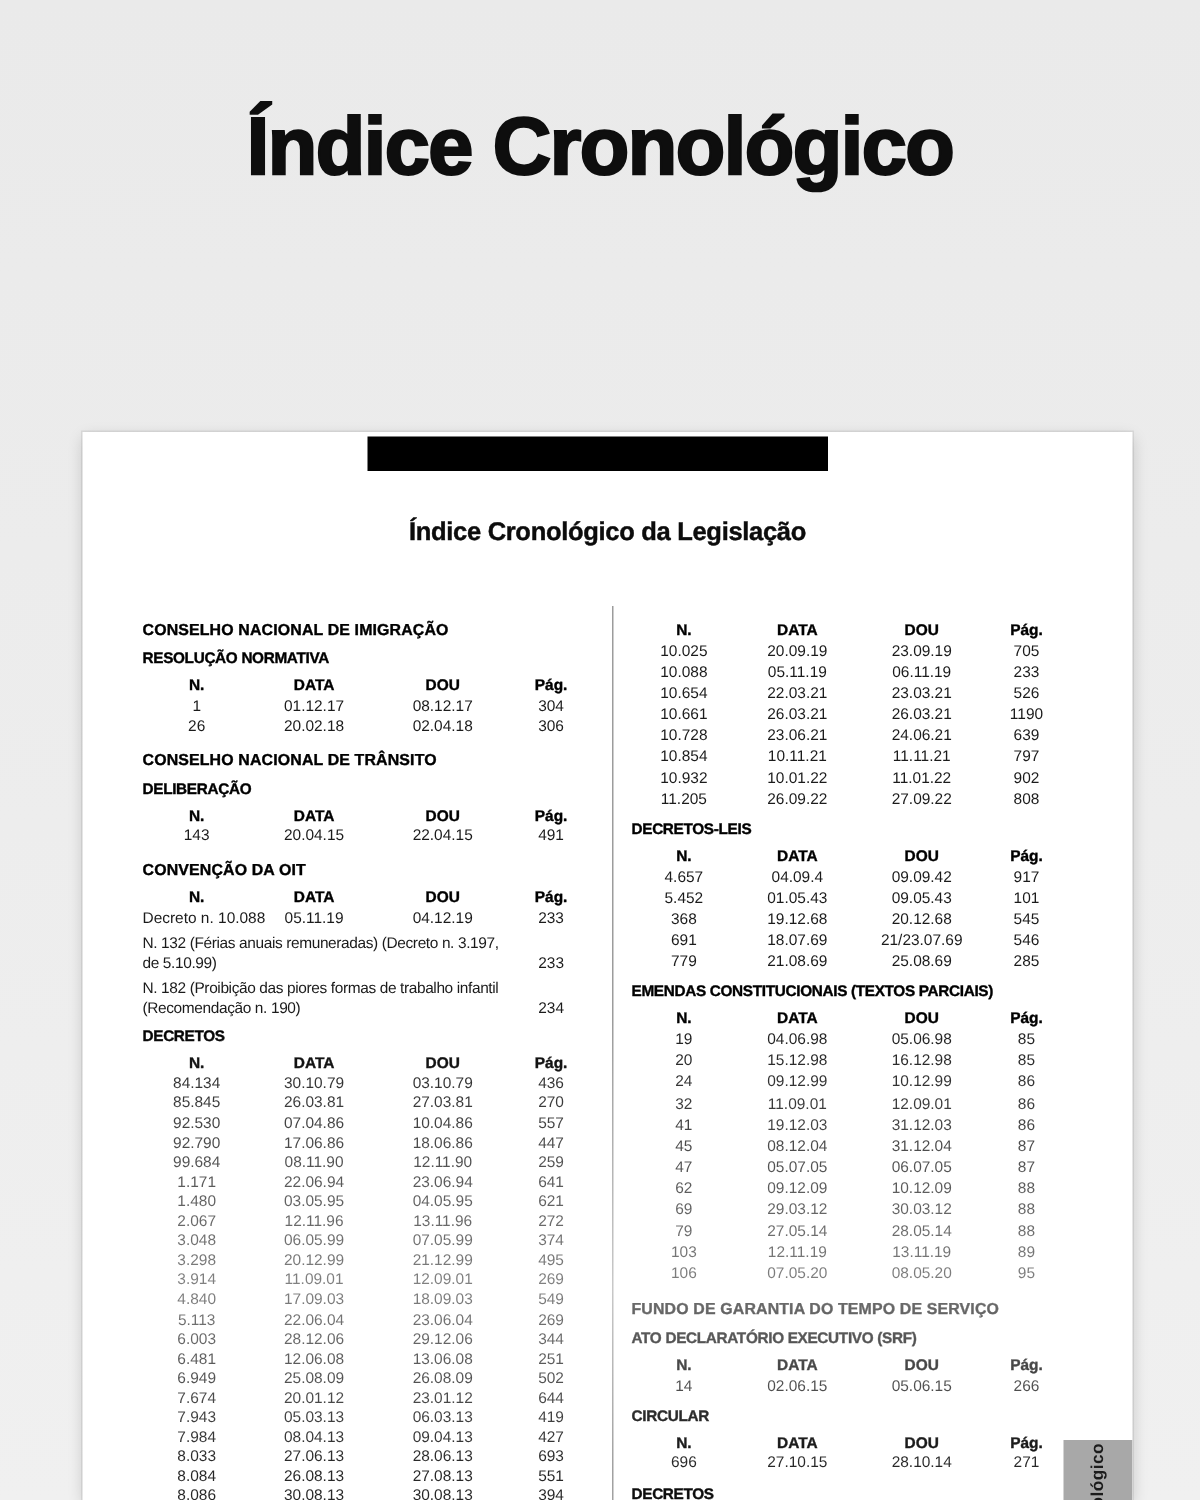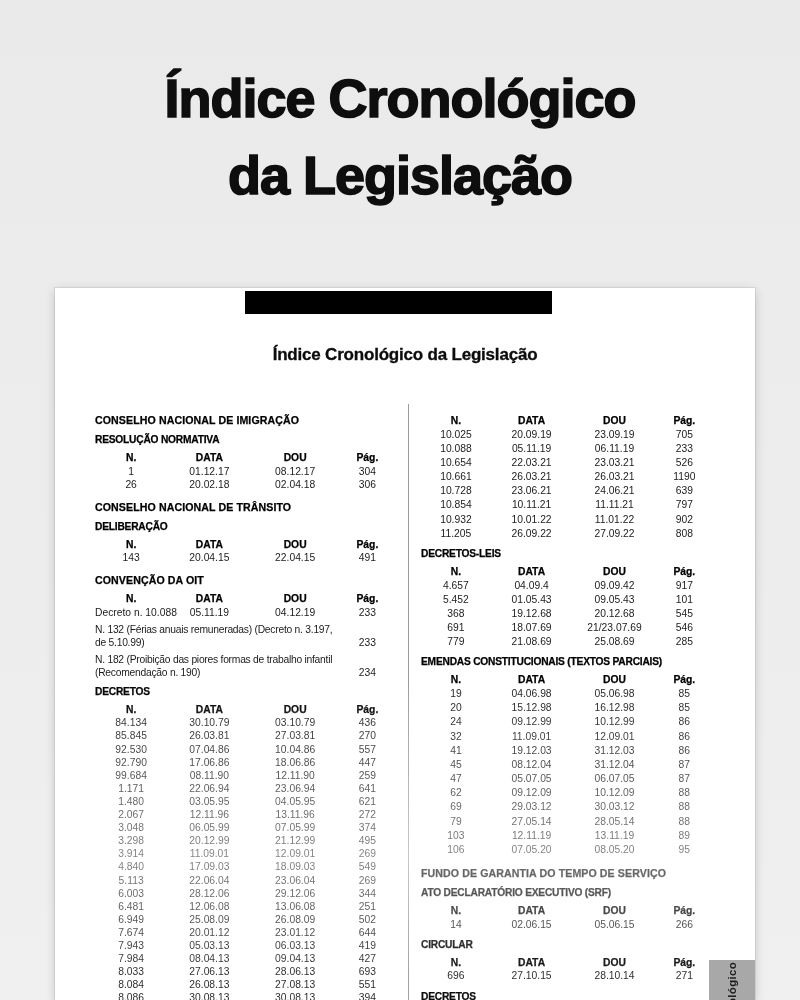--- a/index.html
+++ b/index.html
@@ -60,21 +60,20 @@
     writing-mode:vertical-rl;transform:rotate(180deg);
     font-size:11.5px;font-weight:bold;color:#1c1c1c;letter-spacing:.3px;
     margin-top:2px;
   }
 </style>
 </head>
 <body>
 
 <div class="poster-title">
   <div>Índice Cronológico</div>
-  <div>da Legislação</div>
 </div>
 
 <div class="page">
   <div class="redacted-bar"></div>
   <div class="doc-heading">Índice Cronológico da Legislação</div>
   <div class="divider"></div>
   <div class="col col-left">
       <div class="sec">CONSELHO NACIONAL DE IMIGRAÇÃO</div>
       <div class="sub">RESOLUÇÃO NORMATIVA</div>
       <div class="tbl">

